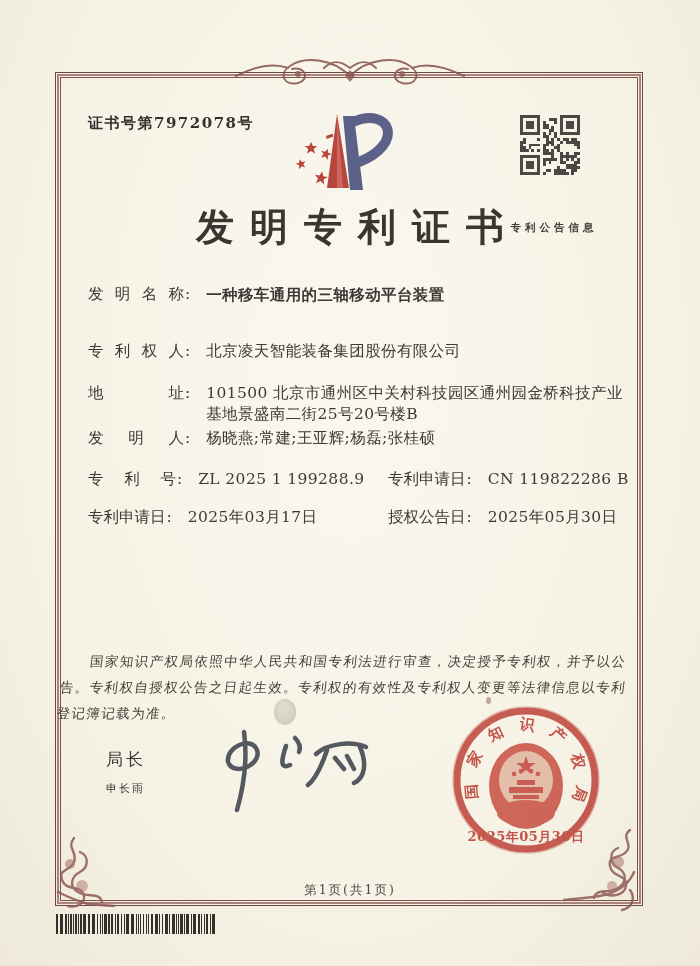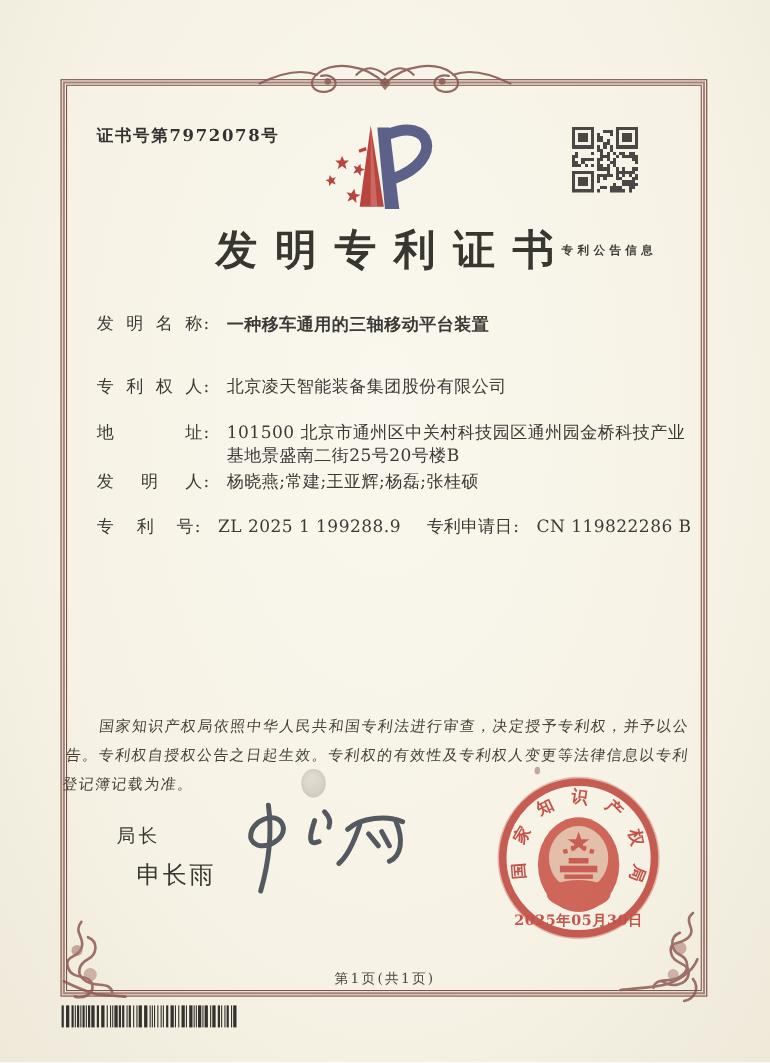--- a/index.html
+++ b/index.html
@@ -34,21 +34,21 @@
   .col-right .lbl2{display:inline-block;color:#3a3835;}
   
   .statement{position:absolute;left:60px;top:648px;width:578px;font-size:13.5px;
     line-height:26px;letter-spacing:1.4px;color:#454138;text-indent:2em;
     transform:skewX(-7deg);font-weight:500;}
   .watermark{position:absolute;left:274px;top:699px;width:22px;height:26px;border-radius:50%;
     background:radial-gradient(circle at 40% 35%, #c9c4b8, #aaa598 70%, #c9c4b8);
     opacity:.45;box-shadow:inset 0 0 3px #8a8578;}
   
   .officer-title{position:absolute;left:106px;top:748px;font-size:17px;letter-spacing:3px;color:#3a3835;}
-  .officer-name{position:absolute;left:124px;top:781px;font-size:22px;letter-spacing:2px;color:#3a3835;}
+  .officer-name{position:absolute;left:106px;top:781px;font-size:11px;letter-spacing:2px;color:#3a3835;}
   .signature{position:absolute;left:200px;top:720px;}
   .seal{position:absolute;left:446px;top:700px;mix-blend-mode:multiply;opacity:.92;}
   .ink-speck{position:absolute;left:486px;top:697px;width:5px;height:7px;border-radius:50%;
     background:#8d6a60;opacity:.55;}
   .page-footer{position:absolute;left:0;top:882px;width:100%;text-align:center;font-size:12.5px;
     letter-spacing:2px;color:#4c4a45;}
   .barcode{position:absolute;left:56px;top:914px;height:20px;white-space:nowrap;font-size:0;}
   .bar{display:inline-block;height:100%;background:#33312e;vertical-align:top;}
 </style>
 </head>
@@ -275,20 +275,28 @@
 
   <div class="row" style="top:469px;width:540px">
     <span class="lbl" style="width:88px">专利号</span><span class="colon">:</span>
     <span class="val">ZL 2025 1 199288.9</span>
     <span class="col-right">
       <span class="lbl2">专利申请日</span><span class="colon">:</span>
       <span class="val">CN 119822286 B</span>
     </span>
   </div>
 
+  <div class="row" style="top:507px;width:540px">
+    <span class="lbl-plain">专利申请日</span><span class="colon">:</span>
+    <span class="val">2025年03月17日</span>
+    <span class="col-right">
+      <span class="lbl2">授权公告日</span><span class="colon">:</span>
+      <span class="val">2025年05月30日</span>
+    </span>
+  </div>
 
 
 
   <div class="statement">国家知识产权局依照中华人民共和国专利法进行审查，决定授予专利权，并予以公告。专利权自授权公告之日起生效。专利权的有效性及专利权人变更等法律信息以专利登记簿记载为准。</div>
 
   <div class="watermark"></div>
 
   <div class="officer-title">局长</div>
   <div class="officer-name">申长雨</div>
 

